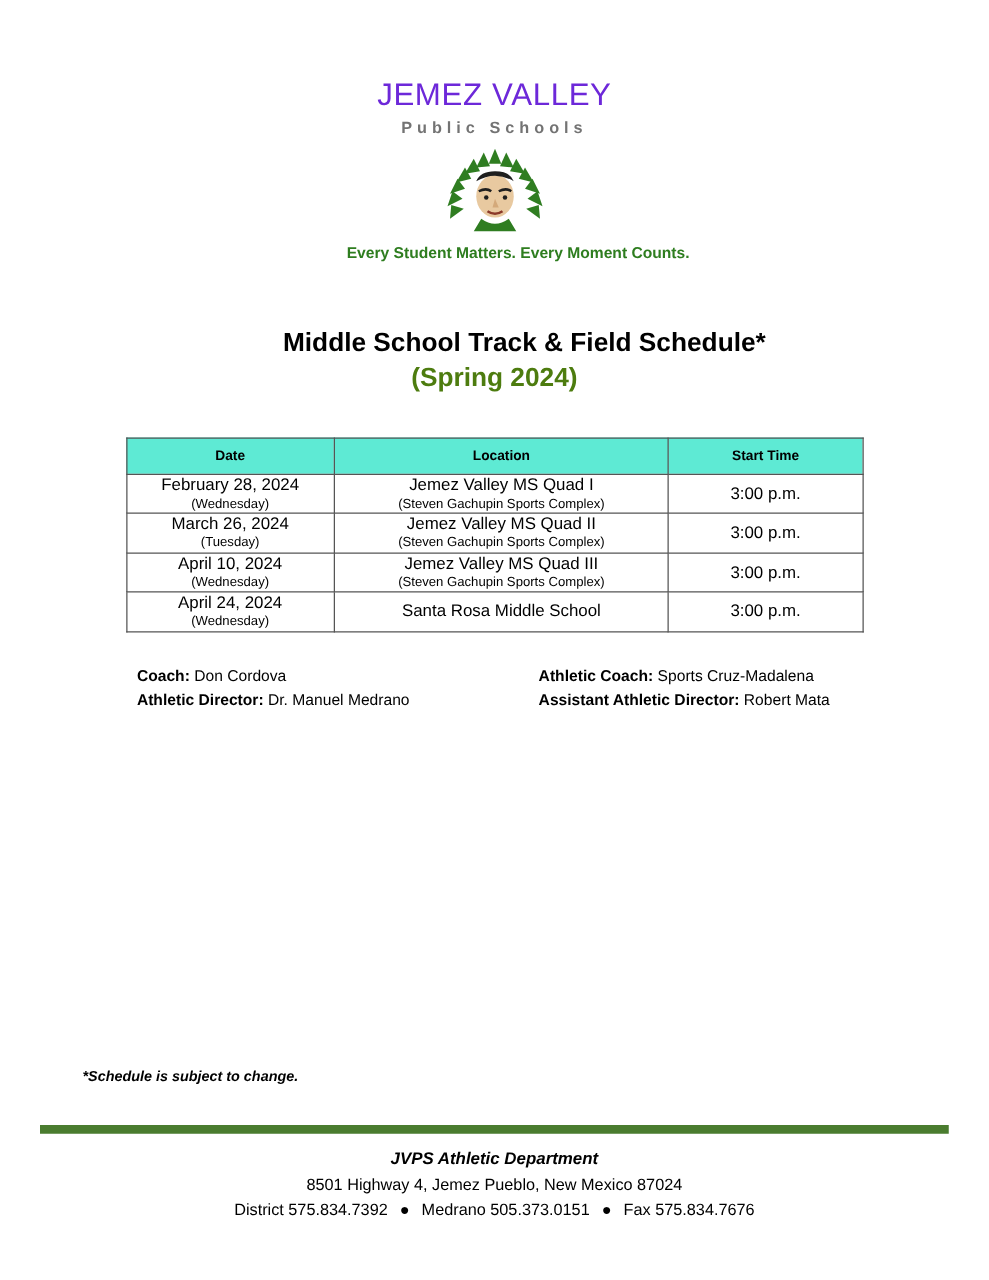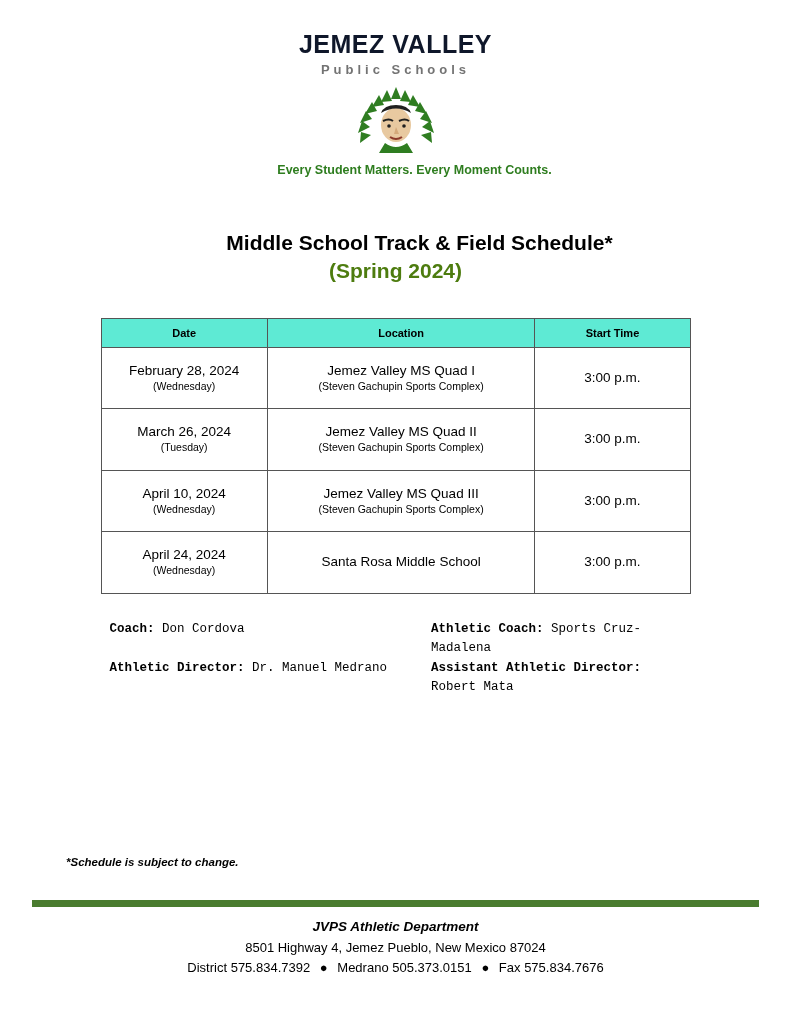--- a/index.html
+++ b/index.html
@@ -16,24 +16,25 @@
     overflow: hidden;
   }
 
   
   .letterhead {
     text-align: center;
     padding-top: 30px;
   }
   .brand-name {
     font-family: "Liberation Sans", sans-serif;
-    font-weight: bold;
+    font-weight: normal;
     font-size: 25px;
     letter-spacing: 0.5px;
-    color: #0f172a;
+    color: #6d28d9;
+    margin-top: 32px;
   }
   .brand-sub {
     font-family: "Liberation Sans", sans-serif;
     font-weight: bold;
     font-size: 13px;
     letter-spacing: 4px;
     color: #737373;
     margin-top: 3px;
   }
   .logo-mark {
@@ -85,39 +86,38 @@
     text-align: center;
     vertical-align: middle;
   }
   table.schedule th {
     background: #5eead4;
     font-size: 11px;
     font-weight: bold;
     padding: 8px 4px;
   }
   table.schedule td {
-    padding: 15px 4px;
+    padding: 0 4px;
     font-size: 13.5px;
   }
   .col-date { width: 28%; }
   .col-loc  { width: 46%; }
   .col-time { width: 26%; }
   .cell-main { font-size: 13.5px; line-height: 1.25; }
   .cell-sub  { font-size: 10.5px; line-height: 1.3; }
 
   
   .staff {
     width: 590px;
     margin: 26px auto 0 auto;
     font-size: 12.5px;
     line-height: 1.55;
   }
   .staff-row {
     display: flex;
-    font-family: Liberation Mono, monospace;
   }
   .staff-col-left {
     width: 56%;
     padding-left: 9px;
     box-sizing: border-box;
   }
   .staff-col-right {
     width: 44%;
     box-sizing: border-box;
   }

